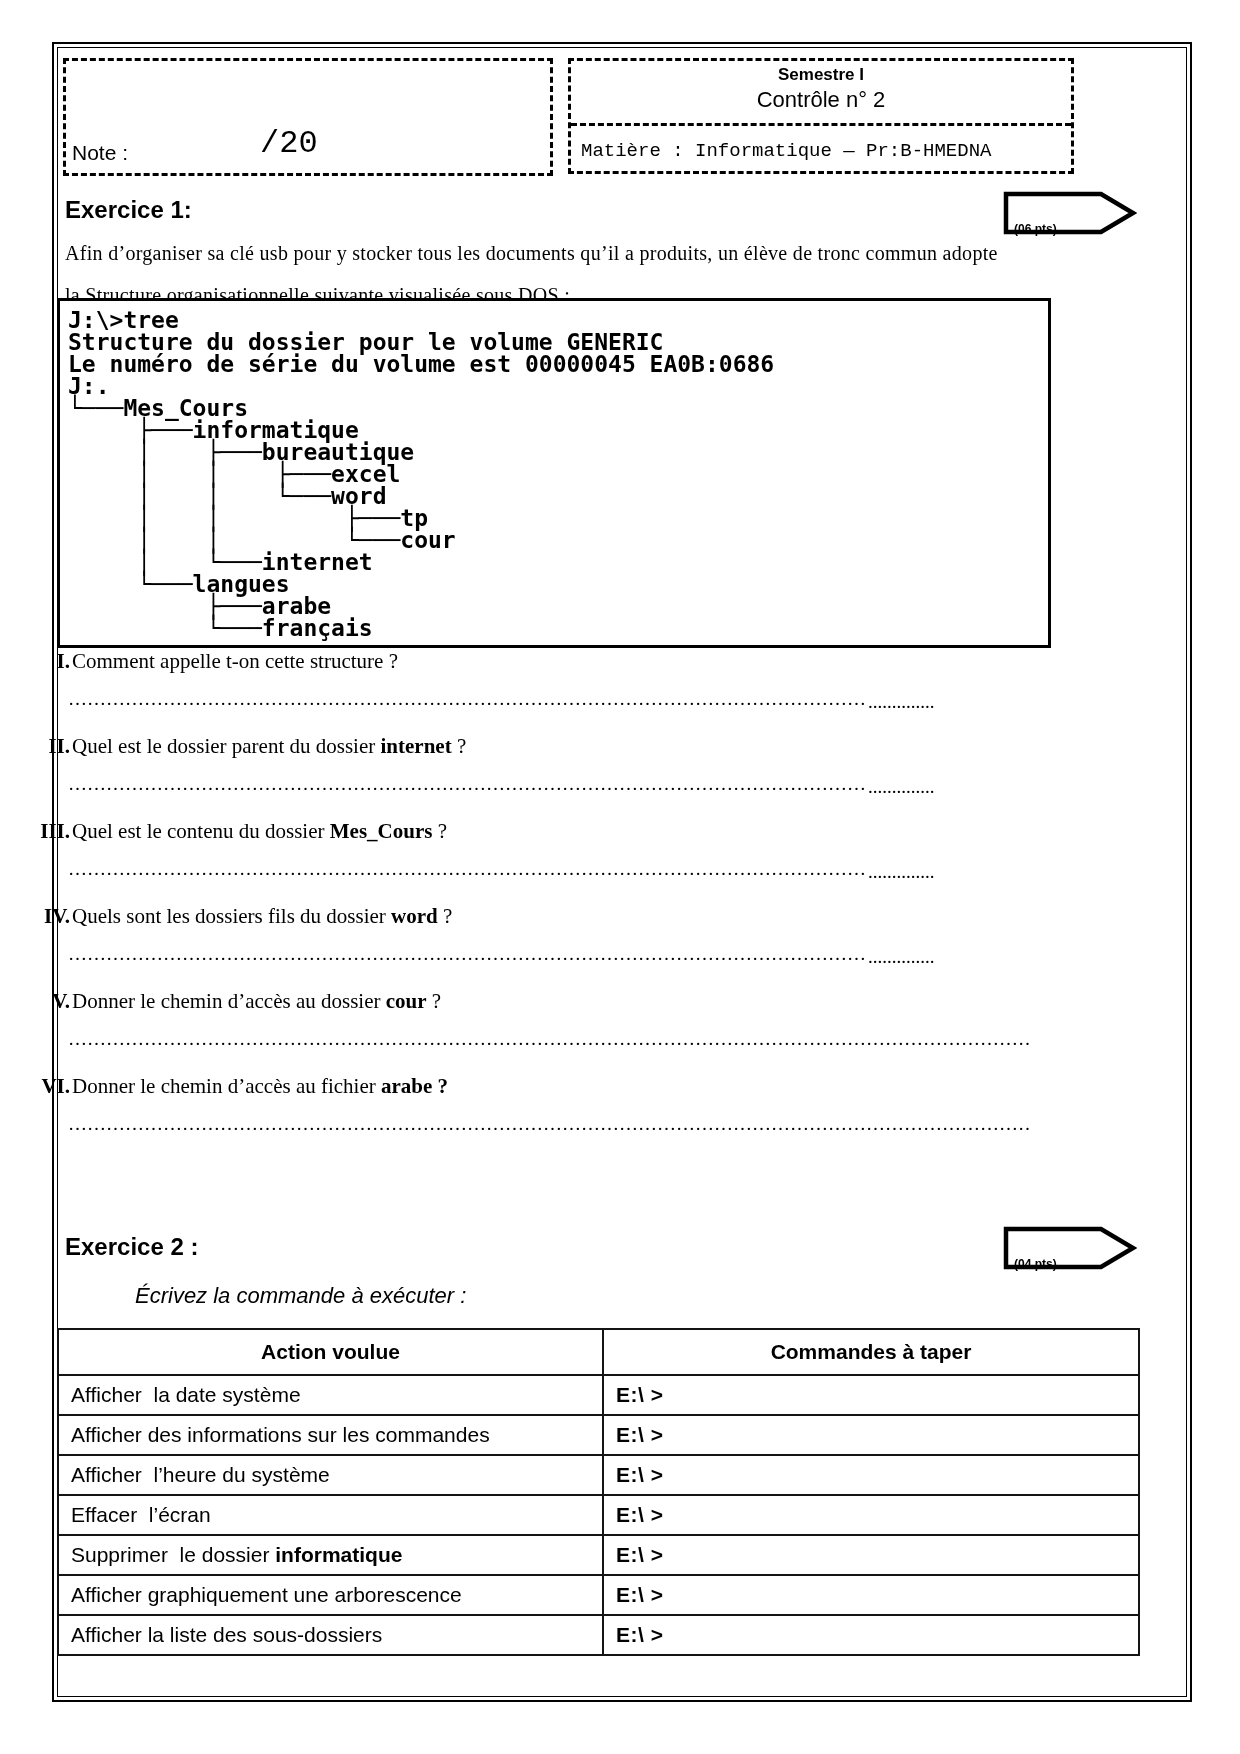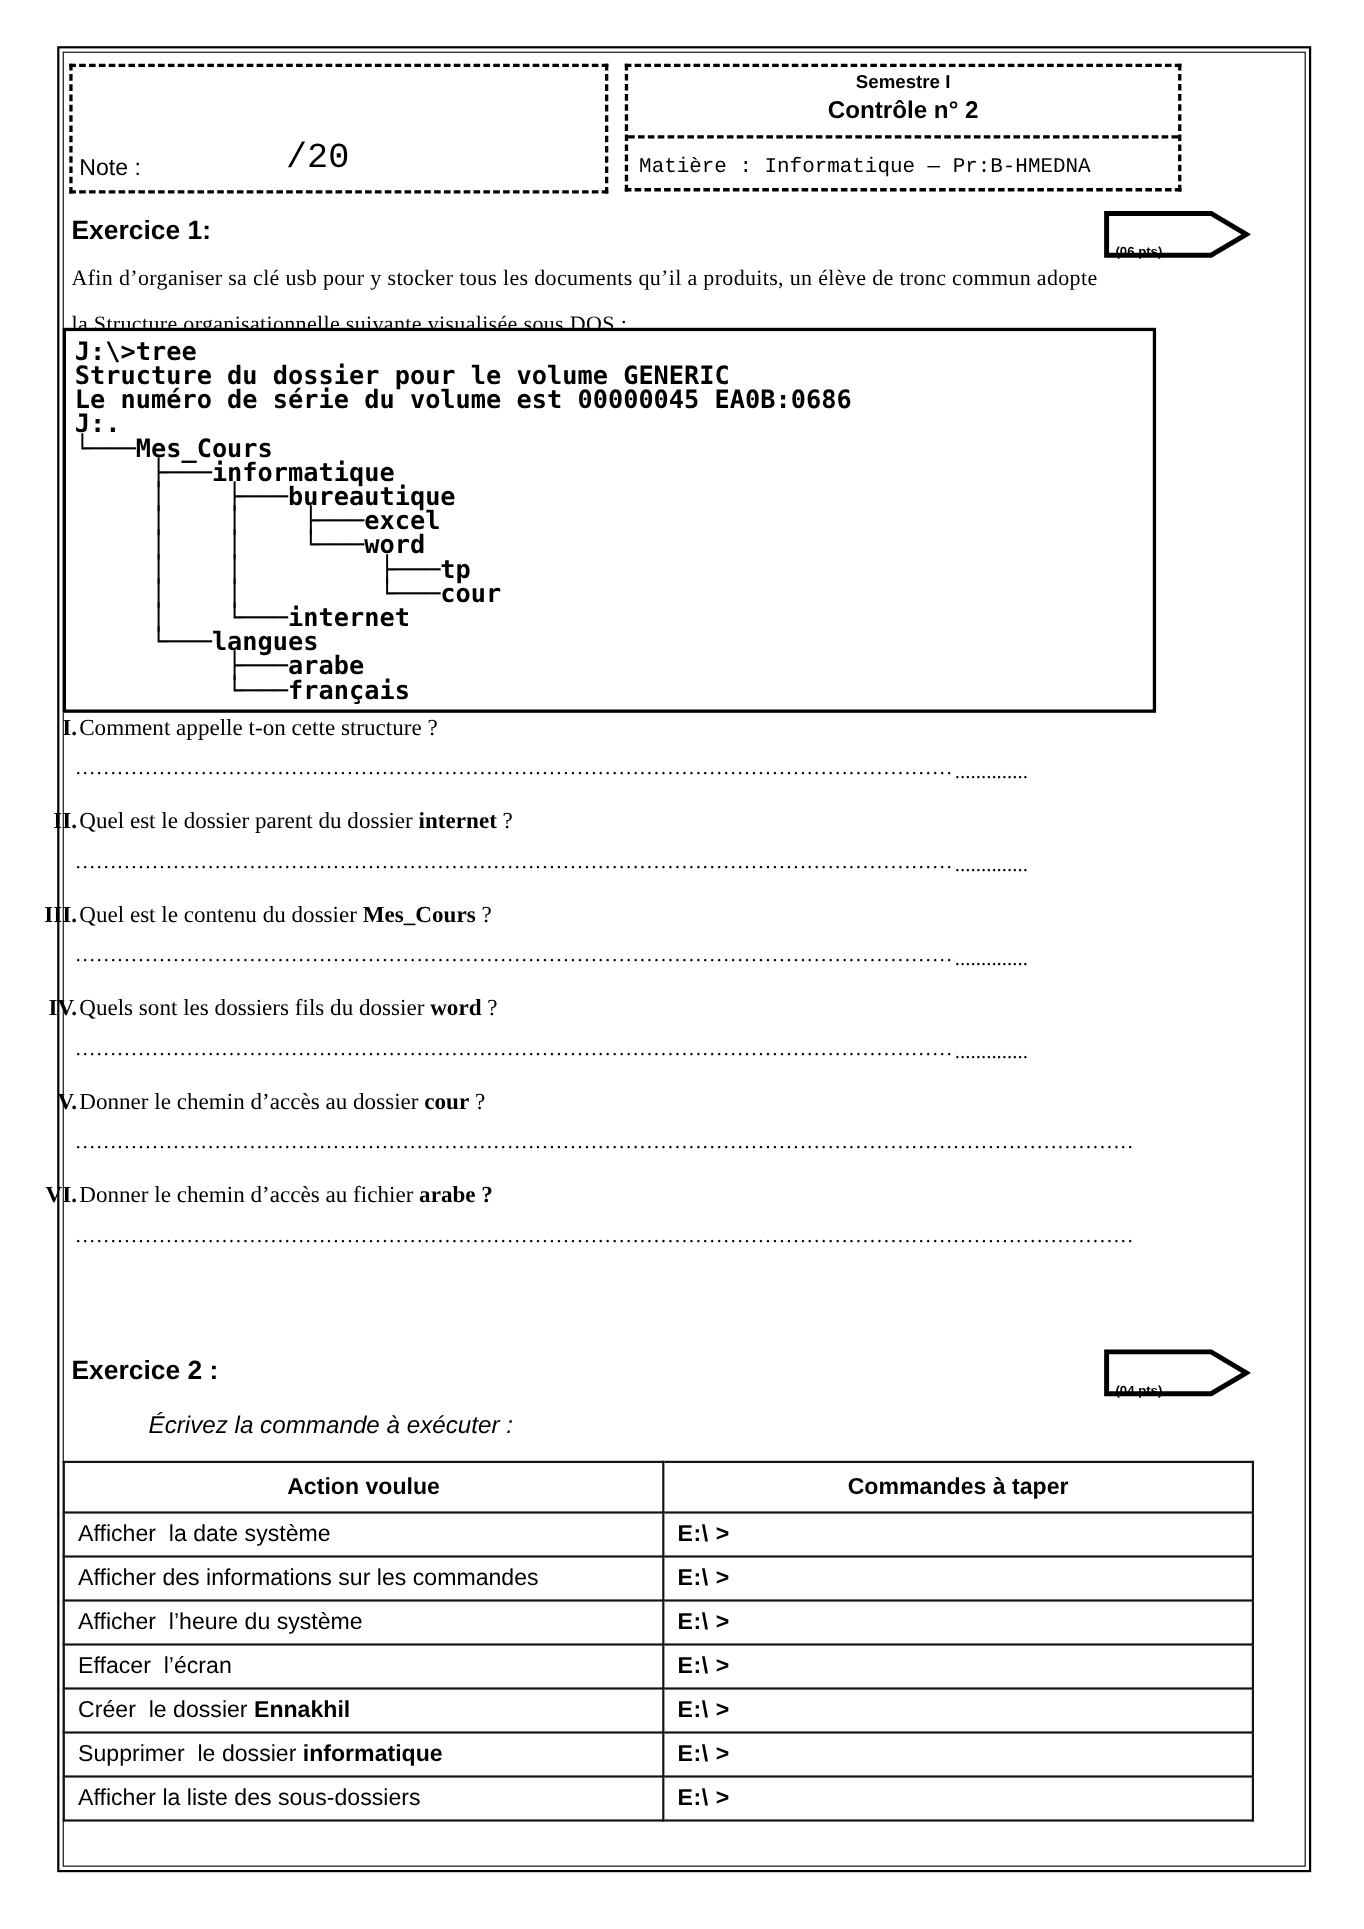--- a/index.html
+++ b/index.html
@@ -9,21 +9,21 @@
   .frame-outer{position:absolute;left:52px;top:42px;width:1136px;height:1656px;border:2px solid #000;}
   .frame-inner{position:absolute;inset:3px;border:1px solid #000;}
   
   .hdr-left{position:absolute;left:63px;top:58px;width:484px;height:112px;border:3px dashed #000;}
   .hdr-right{position:absolute;left:568px;top:58px;width:500px;height:110px;border:3px dashed #000;}
   .nom-line{position:absolute;left:6px;top:7px;font-size:18px;letter-spacing:.2px;white-space:nowrap;overflow:hidden;max-width:470px;}
   .note-row{position:absolute;left:6px;bottom:8px;font-size:21px;}
   .note-val{position:absolute;left:188px;top:-16px;font-family:Liberation Mono, monospace;font-size:32px;}
   .hdr-right-top{position:absolute;left:0;top:0;right:0;height:62px;border-bottom:3px dashed #000;text-align:center;}
   .sem{font-weight:bold;font-size:17px;margin-top:4px;}
-  .ctrl{font-weight:bold;font-size:22px;margin-top:2px;}
+  .ctrl{font-weight:normal;font-size:22px;margin-top:2px;}
   .matiere{position:absolute;left:10px;bottom:9px;font-family:"Liberation Mono",monospace;font-size:19px;white-space:nowrap;}
   
   .ex-heading{position:absolute;left:65px;font-weight:bold;font-size:24px;}
   .pts-banner{position:absolute;left:1003px;width:134px;height:44px;}
   .pts-banner svg{position:absolute;left:0;top:0;}
   .pts-label{position:absolute;left:11px;top:16px;height:100%;display:flex;align-items:center;font-weight:bold;font-size:12px;}
   
   .intro{position:absolute;left:65px;top:232px;font-family:"Liberation Serif",serif;font-size:20px;line-height:42px;letter-spacing:.3px;}
   
   .dos-box{position:absolute;left:57px;top:298px;width:988px;height:344px;border:3px solid #000;background:#fff;}
@@ -184,25 +184,25 @@
     </tr>
     <tr>
       <td><span>Afficher  l’heure du système</span><b></b></td>
       <td class="cmd"><span class="cmd">E:\ &gt;</span></td>
     </tr>
     <tr>
       <td><span>Effacer  l’écran</span><b></b></td>
       <td class="cmd"><span class="cmd">E:\ &gt;</span></td>
     </tr>
     <tr>
-      <td><span>Créer  le dossier </span><b>Ennakhil</b></td>
-      <td class="cmd"><span class="cmd">E:\ &gt;</span></td>
-    </tr>
-    <tr>
       <td><span>Supprimer  le dossier </span><b>informatique</b></td>
+      <td class="cmd"><span class="cmd">E:\ &gt;</span></td>
+    </tr>
+    <tr>
+      <td><span>Afficher graphiquement une arborescence</span><b></b></td>
       <td class="cmd"><span class="cmd">E:\ &gt;</span></td>
     </tr>
     <tr>
       <td><span>Afficher la liste des sous-dossiers</span><b></b></td>
       <td class="cmd"><span class="cmd">E:\ &gt;</span></td>
     </tr>
   </tbody>
     </table>
 
 </div>

